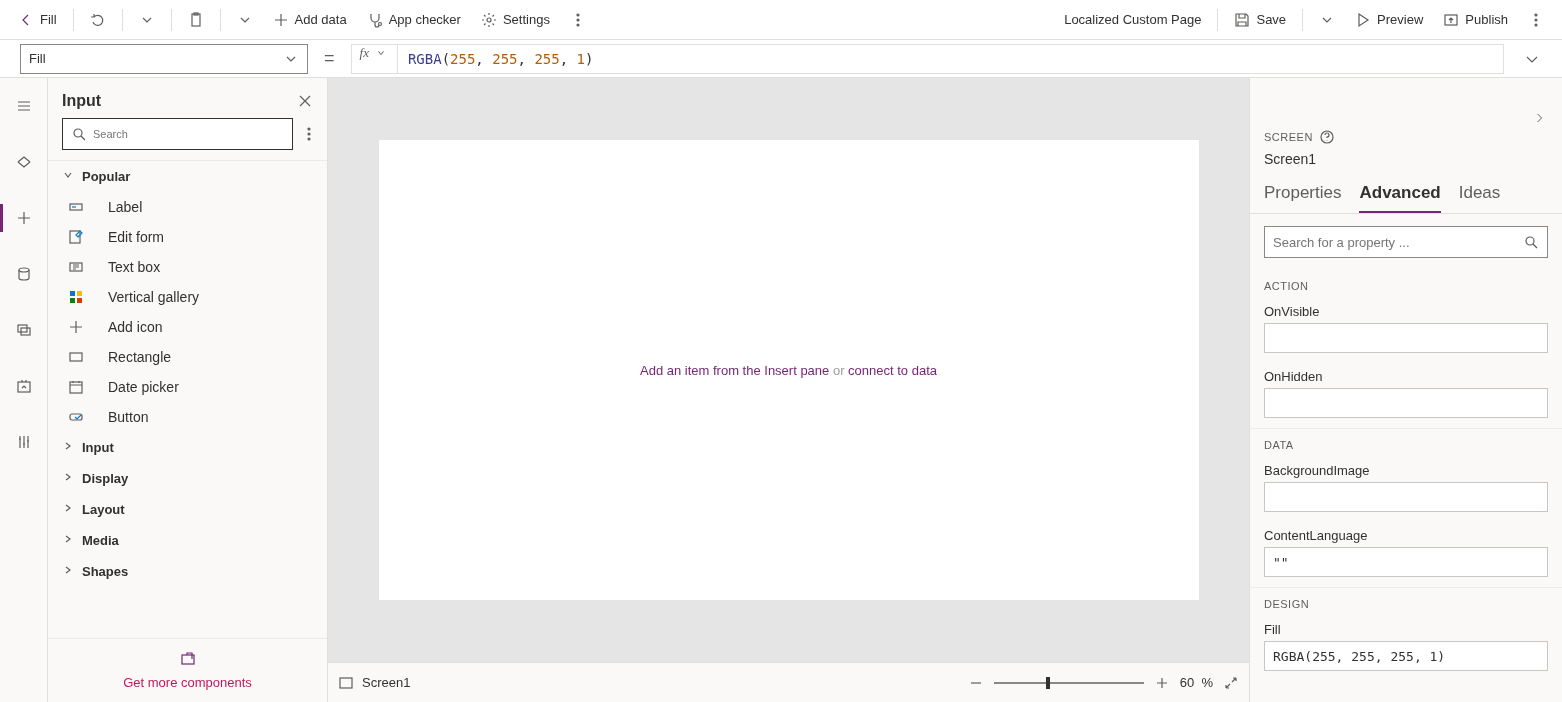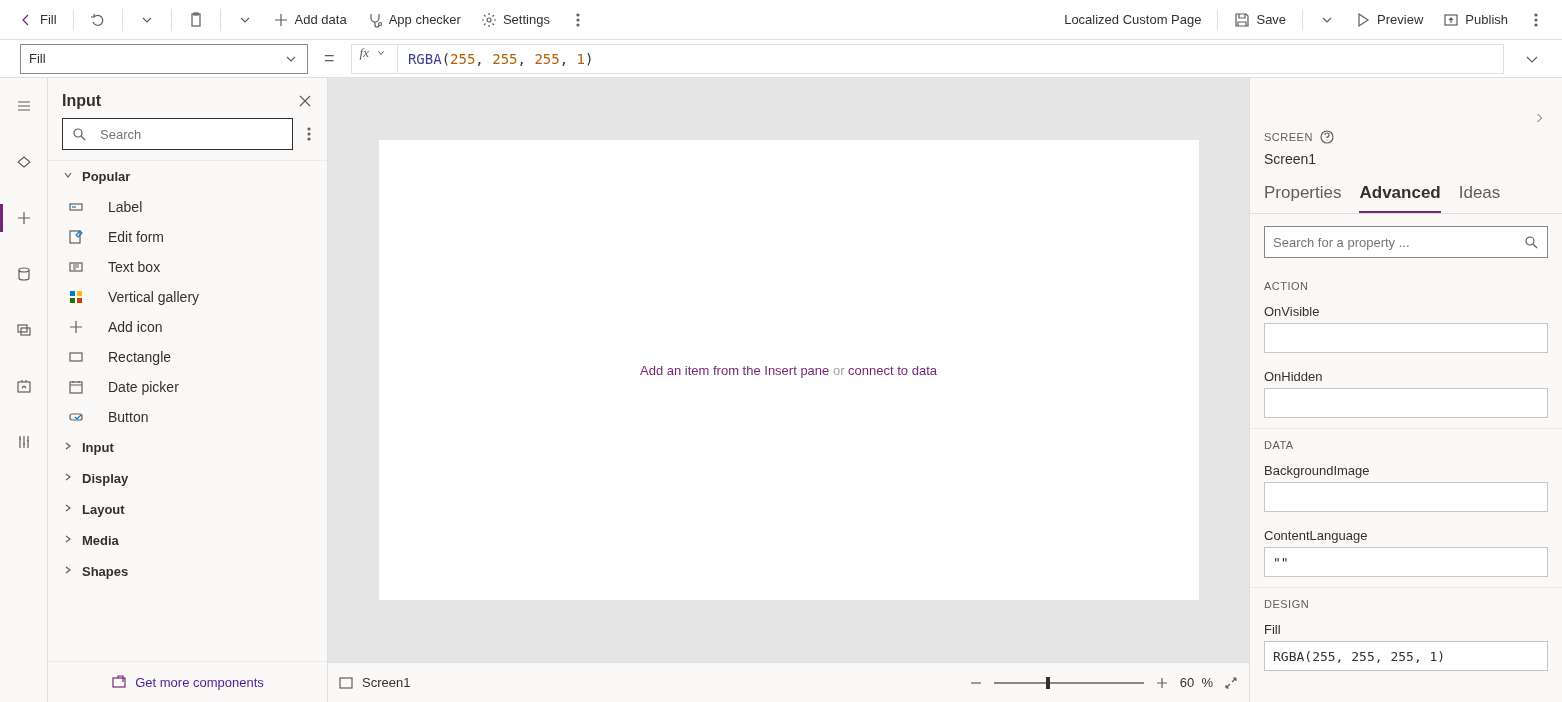--- a/index.html
+++ b/index.html
@@ -26,27 +26,27 @@
   .rail { width: 48px; border-right: 1px solid #e1dfdd; background: #faf9f8; display: flex; flex-direction: column; align-items: center; padding-top: 10px; gap: 20px; }
   .rail-item { width: 48px; height: 36px; display: flex; align-items: center; justify-content: center; cursor: pointer; position: relative; }
   .rail-item.active::before { content:""; position:absolute; left:0; top:4px; bottom:4px; width:3px; background:#742774; }
   .rail-item svg { stroke:#605e5c; }
 
   .insert-pane { width: 280px; border-right: 1px solid #e1dfdd; background:#faf9f8; display:flex; flex-direction:column; }
   .insert-header { display:flex; align-items:center; justify-content:space-between; padding: 14px 14px 8px 14px; }
   .insert-header h2 { font-size: 16px; font-weight: 600; }
   .insert-search-row { display:flex; align-items:center; padding: 0 10px 10px 14px; gap:8px;}
   .insert-search { flex:1; height:32px; border:1px solid #323130; background:#fff; display:flex; align-items:center; padding:0 8px; gap:6px; }
-  .insert-search input { border:none; outline:none; font-size:13px; flex:1; background:transparent;margin-left:7px; }
+  .insert-search input { border:none; outline:none; font-size:11px; flex:1; background:transparent; }
   .insert-body { flex:1; overflow-y:auto; border-top:1px solid #edebe9; }
   .cat { display:flex; align-items:center; gap:8px; padding: 8px 14px; font-weight:600; cursor:pointer;}
   .cat .chev svg { width:12px; height:12px; }
   .ins-item { display:flex; align-items:center; gap:24px; padding: 7px 14px 7px 20px; cursor:pointer; font-size:14px; }
   .ins-item .icon svg { stroke:#605e5c; }
-  .insert-footer { border-top:1px solid #edebe9; padding:12px; display:flex; align-items:center; justify-content:center; gap:8px; color:#4c1d95; cursor:pointer; }
+  .insert-footer { border-top:1px solid #edebe9; padding:12px; display:flex; align-items:center; justify-content:center; gap:8px; color:#be185d; cursor:pointer;flex-direction:column; }
   .insert-footer svg { stroke:#742774; }
 
   .canvas-area { flex:1; background:#e5e5e5; display:flex; flex-direction:column; border-right:1px solid #e1dfdd;}
   .canvas-center { flex:1; display:flex; align-items:center; justify-content:center; }
   .canvas { background:#fff; width: 820px; height: 460px; display:flex; align-items:center; justify-content:center; color:#a19f9d; font-size:13px;}
   .canvas .link { color:#742774; cursor:pointer; }
   .canvas-footer { height:40px; background:#faf9f8; border-top:1px solid #e1dfdd; display:flex; align-items:center; padding:0 10px; gap:10px; justify-content:space-between;}
   .canvas-footer-left { display:flex; align-items:center; gap:8px; }
   .canvas-footer-right { display:flex; align-items:center; gap:10px; }
   .zoom-slider { width:150px; height:2px; background:#8a8886; position:relative; }

